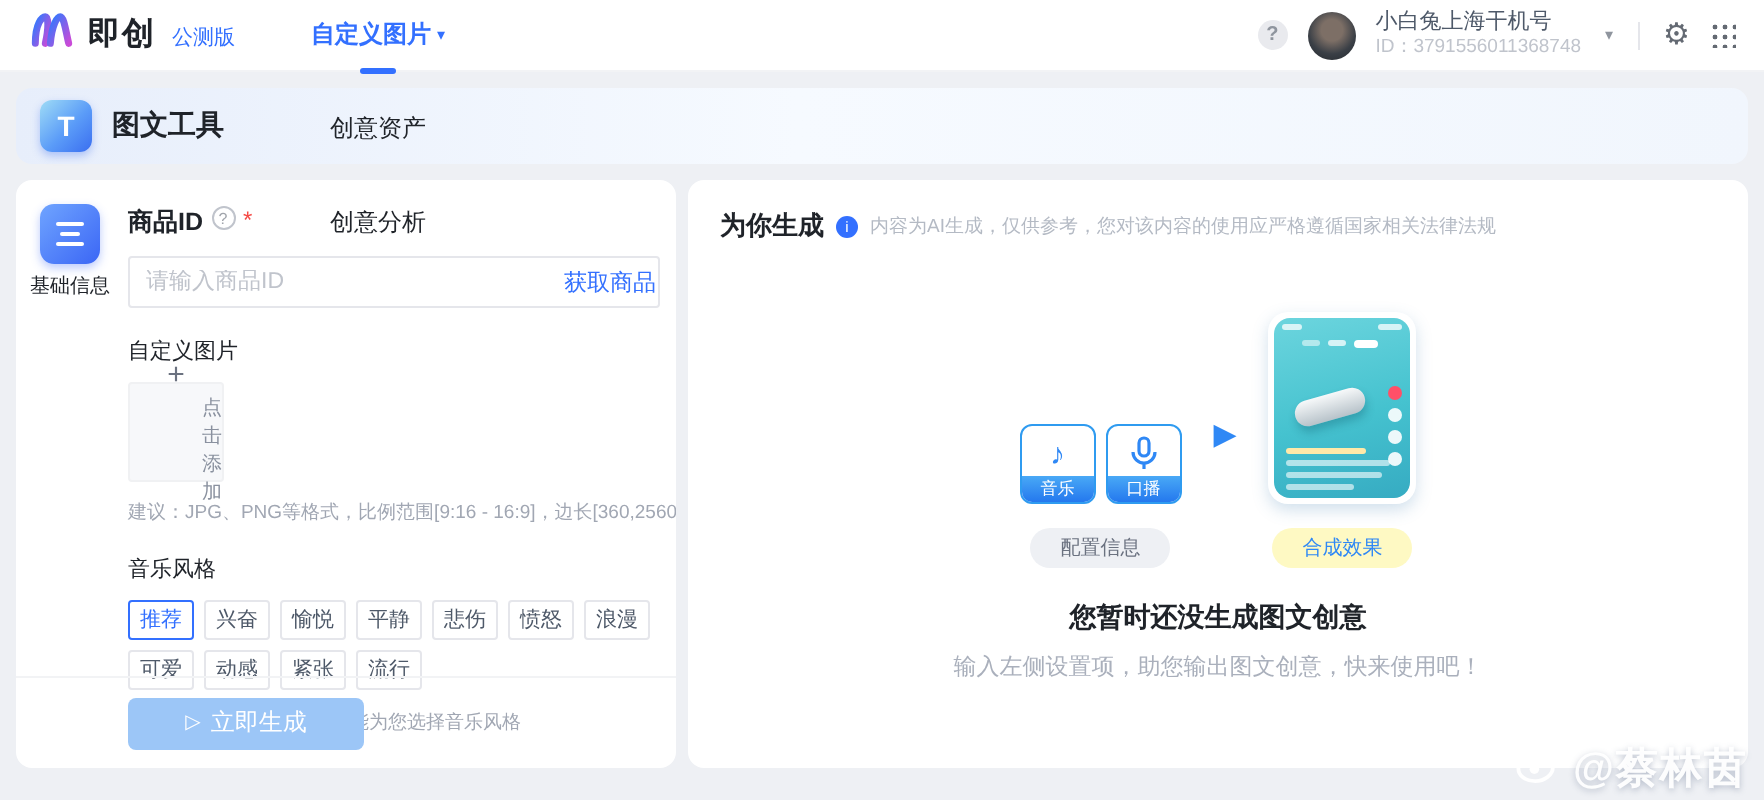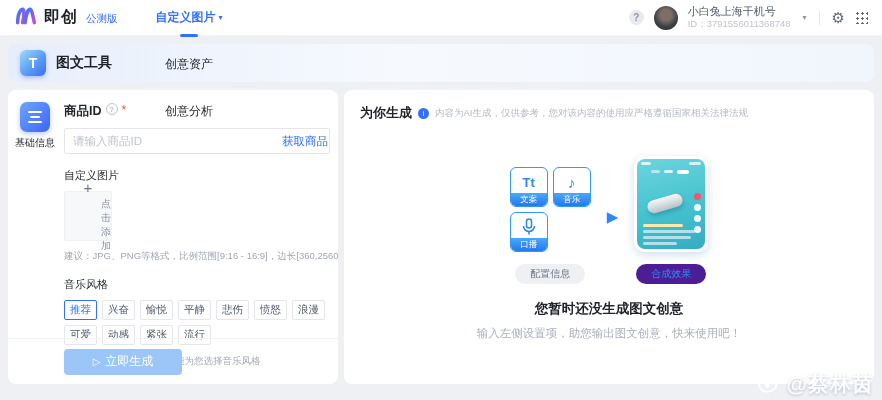--- a/index.html
+++ b/index.html
@@ -110,21 +110,21 @@
   .cfg-card { border:1.5px solid #2f9bf0; border-radius:6px; background:#fff; position:relative;
     display:flex; align-items:flex-start; justify-content:center; padding-top:4px; overflow:hidden; }
   .cfg-card .cfg-icon { height:20px; display:flex; align-items:center; justify-content:center; }
   .cfg-label { position:absolute; left:0; right:0; bottom:0; height:13px;
     background:linear-gradient(180deg,#49a9f6,#2478ee); color:#fff; font-size:8.5px;
     display:flex; align-items:center; justify-content:center; }
   .tt-glyph { color:#2f88f5; font-weight:bold; font-size:13px; }
   .note-glyph { color:#2f88f5; font-size:15px; }
   .pill { margin-top:12px; font-size:10px; border-radius:10px; padding:3px 15px; white-space:nowrap; }
   .pill.gray { background:#eef0f4; color:#6b7280; }
-  .pill.blue { background:#4c1d95; color:#2f88f5;text-align:center; }
+  .pill.blue { background:#fef9c3; color:#2f88f5;text-align:center; }
   .flow-arrow { color:#2f88f5; font-size:15px; margin-bottom:58px; }
   .phone { width:74px; height:96px; background:#fff; border-radius:10px; padding:3px;
     box-shadow:0 3px 8px rgba(70,130,180,.25); }
   .screen { position:relative; width:100%; height:100%; border-radius:8px; overflow:hidden;
     background:linear-gradient(165deg,#6cd5de 0%,#45c2cf 55%,#36abc2 100%); }
   .s-bar { position:absolute; background:rgba(255,255,255,.75); border-radius:2px; }
   .s-top-l { left:4px; top:3px; width:10px; height:3px; }
   .s-top-r { right:4px; top:3px; width:12px; height:3px; }
   .s-tab1 { left:14px; top:11px; width:9px; height:3px; opacity:.7; }
   .s-tab2 { left:27px; top:11px; width:9px; height:3px; }
@@ -259,24 +259,20 @@
     <div class="rp-header">
       <span class="rp-title">为你生成</span>
       <span class="info-dot">i</span>
       <span class="rp-disclaimer">内容为AI生成，仅供参考，您对该内容的使用应严格遵循国家相关法律法规</span>
     </div>
 
     <div class="illustration">
       <div class="cfg-col">
         <div class="cfg-grid">
           <div class="cfg-card">
-            <span class="cfg-icon tt-glyph">Tt</span>
-            <span class="cfg-label">文案</span>
-          </div>
-          <div class="cfg-card">
             <span class="cfg-icon note-glyph">♪</span>
             <span class="cfg-label">音乐</span>
           </div>
           <div class="cfg-card">
             <span class="cfg-icon">
               <svg width="14" height="18" viewBox="0 0 14 18">
                 <rect x="4.5" y="1" width="5" height="9" rx="2.5" fill="none" stroke="#2f88f5" stroke-width="1.6"></rect>
                 <path d="M1.5 8 a5.5 5.5 0 0 0 11 0" fill="none" stroke="#2f88f5" stroke-width="1.6"></path>
                 <line x1="7" y1="13.5" x2="7" y2="16.5" stroke="#2f88f5" stroke-width="1.6"></line>
               </svg>

